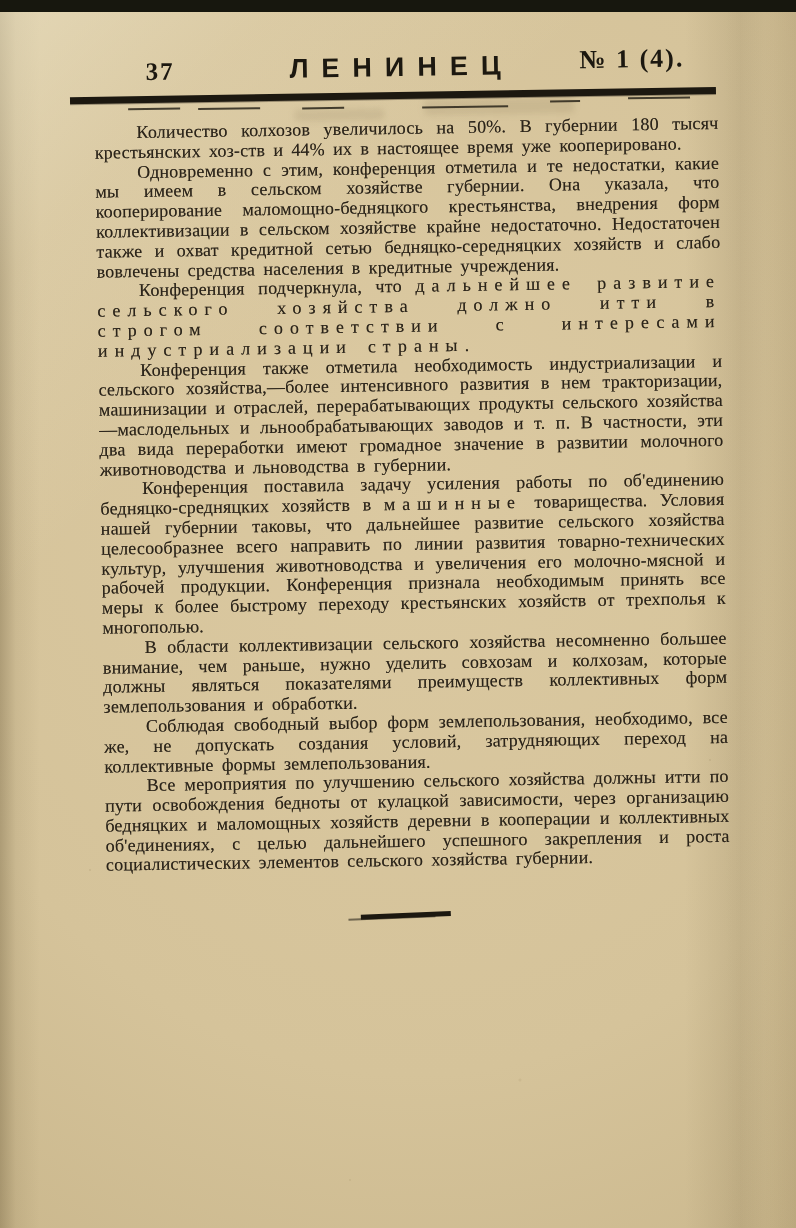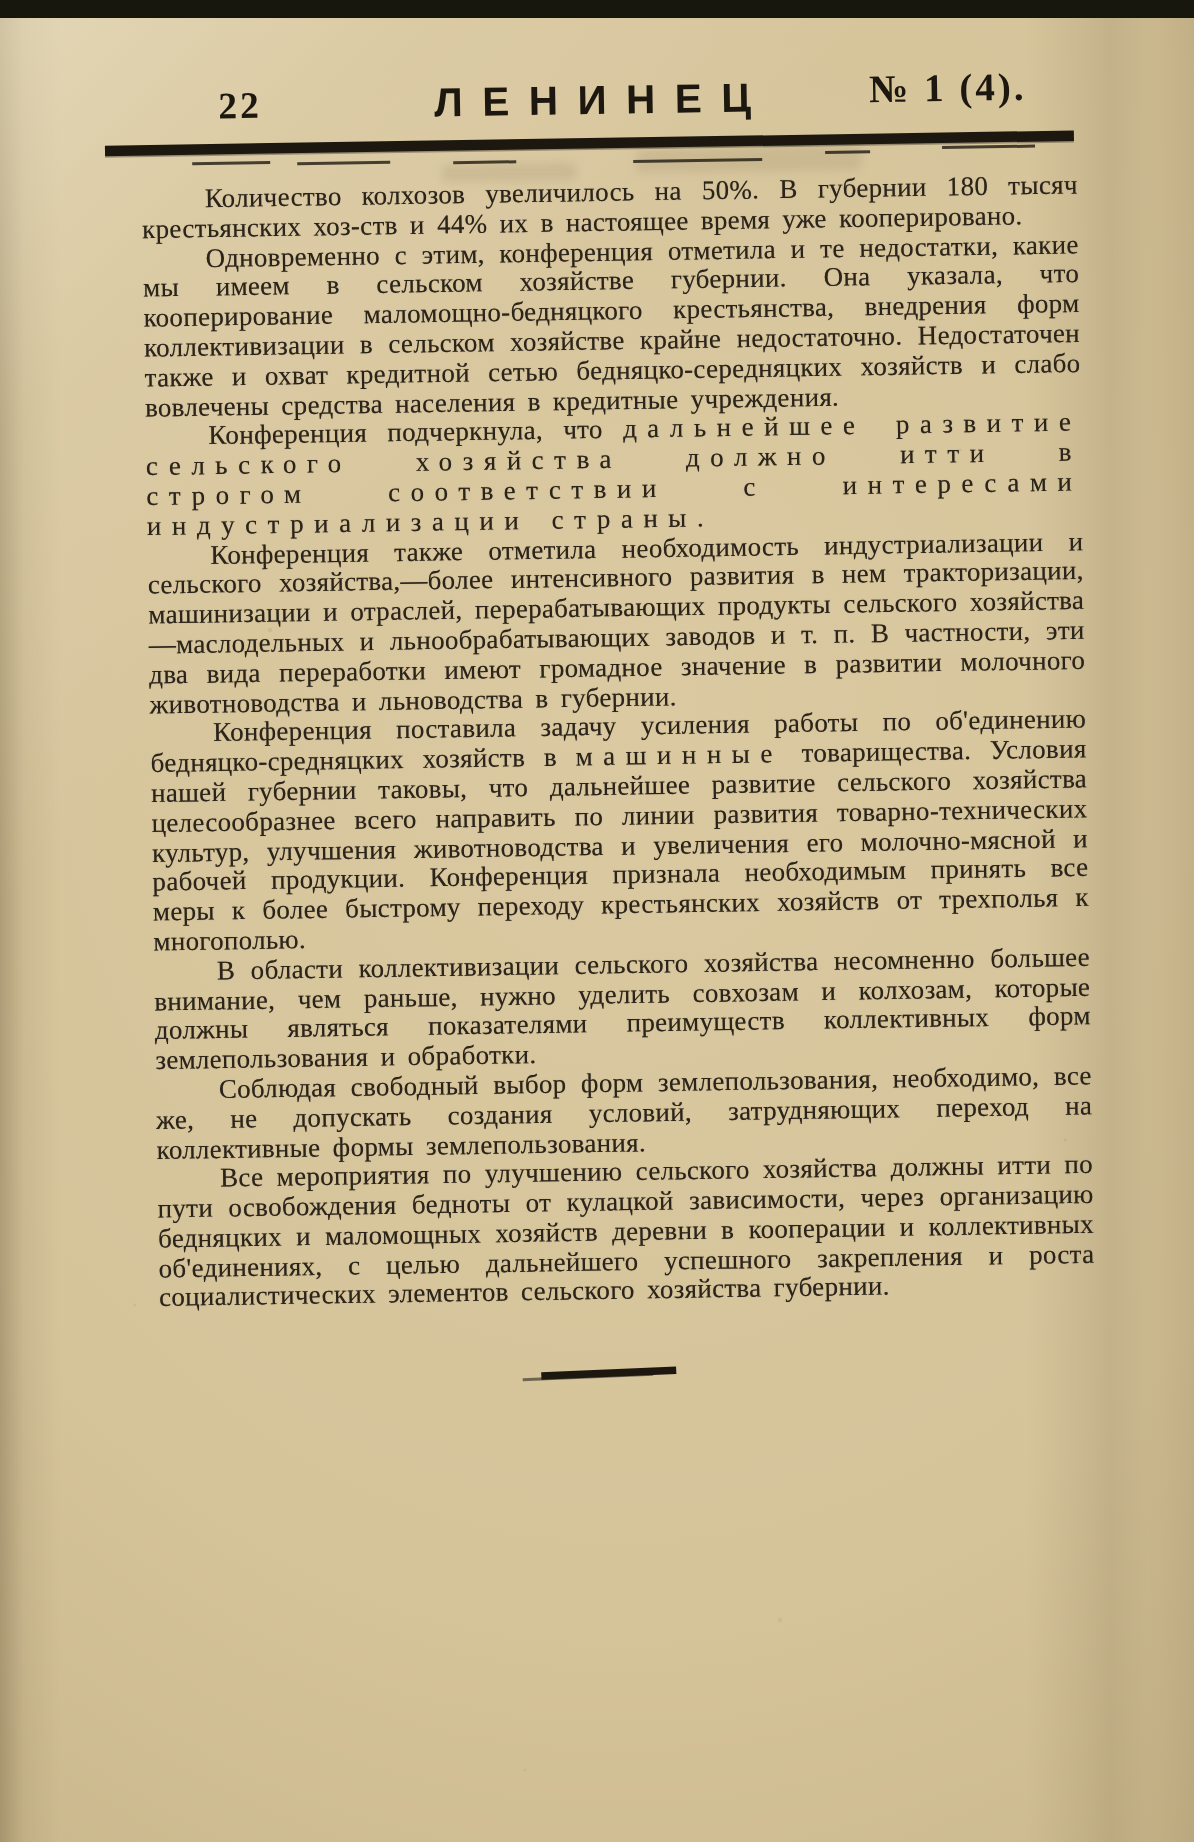--- a/index.html
+++ b/index.html
@@ -99,21 +99,21 @@
 <body>
 
 <div class="paper"></div>
 <div class="grain"></div>
 <div class="top-edge"></div>
 
 <div class="content">
   <div class="smudge s1"></div>
   <div class="smudge s2"></div>
 
-  <div class="pageno">22</div>
+  <div class="pageno">37</div>
   <div class="masthead">ЛЕНИНЕЦ</div>
   <div class="issue">№ 1 (4).</div>
 
   <div class="rule"></div>
   <div class="dash d1"></div>
   <div class="dash d2"></div>
   <div class="dash d3"></div>
   <div class="dash d4"></div>
   <div class="dash d5"></div>
   <div class="dash d6"></div>

